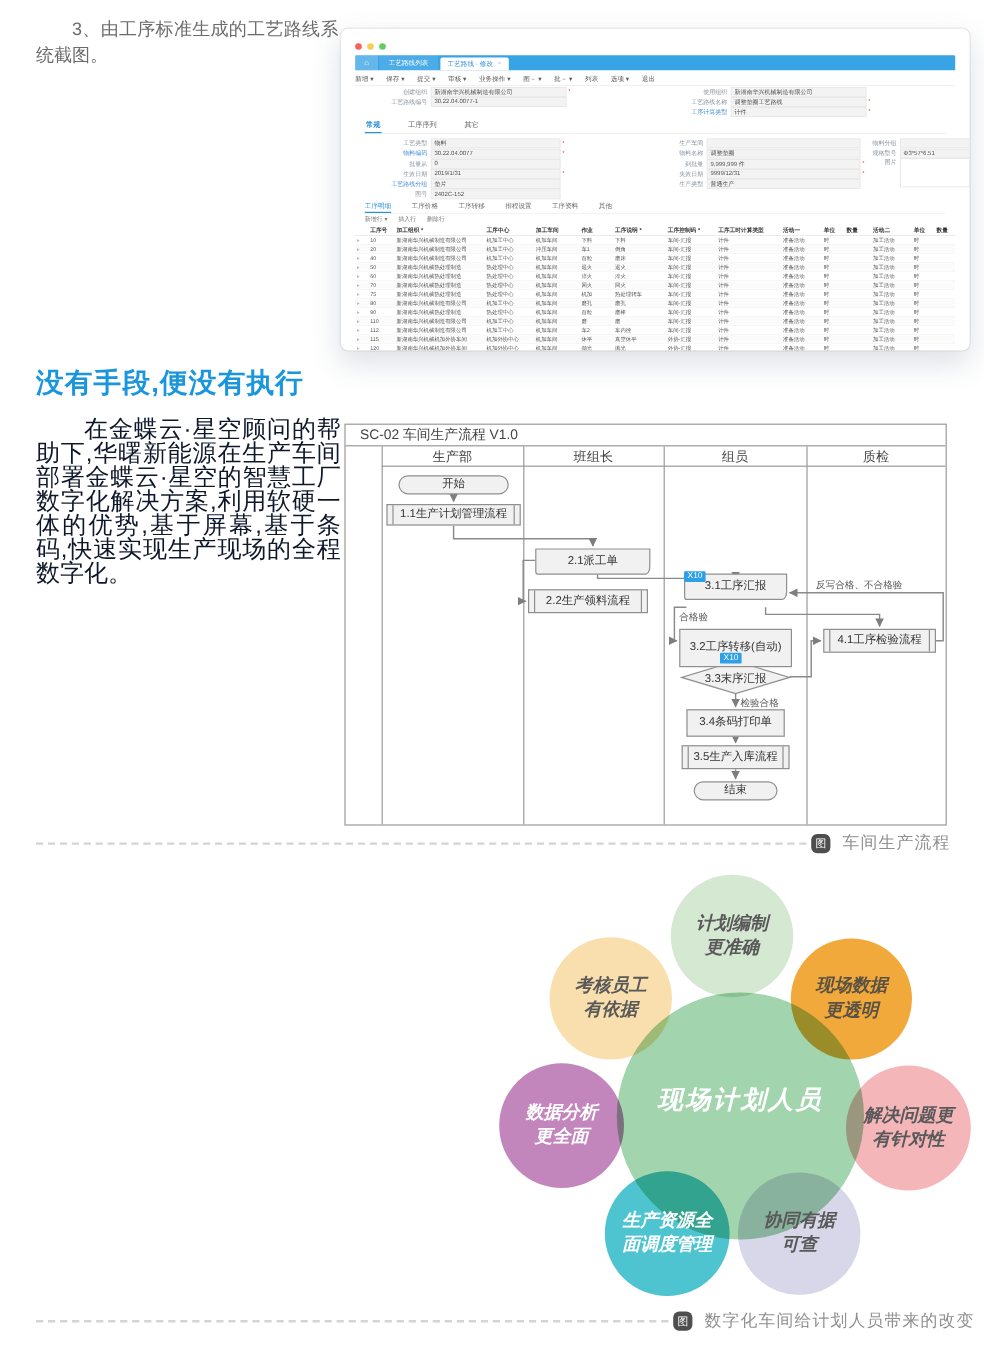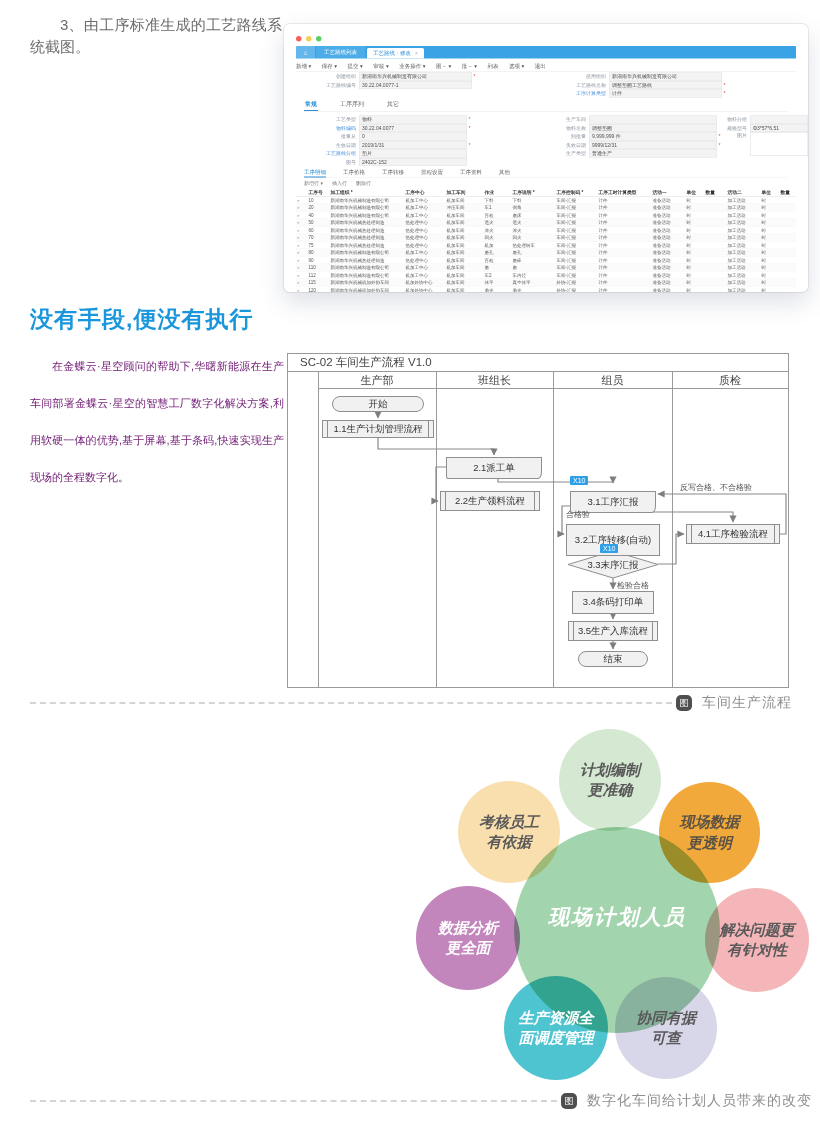--- a/index.html
+++ b/index.html
@@ -3,21 +3,21 @@
 <meta charset="utf-8">
 <style>
   html,body{margin:0;padding:0;background:#fff;}
   body{font-family:"Liberation Sans","DejaVu Sans",sans-serif;color:#595757;}
   .page{position:relative;width:820px;height:1128px;background:#fff;overflow:hidden;}
 
   
   .p-intro{position:absolute;left:30px;top:14px;width:252px;font-size:15px;line-height:22px;text-align:justify;}
   .p-intro p{margin:0;text-indent:2em;color:#6b6b6b;}
   .heading{position:absolute;left:30px;top:304px;font-size:23px;font-weight:bold;color:#1a96dc;letter-spacing:1px;}
-  .p-main{position:absolute;left:30px;top:348px;width:254px;font-size:11px;line-height:37px;text-align:justify;color:#701a75;}
+  .p-main{position:absolute;left:30px;top:348px;width:254px;font-size:20px;line-height:20px;text-align:justify;color:#0f172a;}
   .p-bottom{position:absolute;left:30px;top:737px;width:398px;font-size:15px;line-height:28px;text-align:justify;color:#595757;}
   .p-bottom p{margin:0;text-indent:2em;}
 
   
   .cap{position:absolute;display:flex;align-items:center;}
   .cap .dash{flex:1;border-top:2px dashed #d4d4d4;height:0;}
   .cap .fig-ic{width:16px;height:16px;border-radius:5px;background:#4e4e4e;color:#fff;
     font-size:9px;line-height:16px;text-align:center;margin:0 10px 0 4px;flex:none;}
   .cap .cap-t{font-size:14px;color:#8f8f8f;letter-spacing:1px;white-space:nowrap;}
   .cap1{left:30px;top:694px;width:762px;}
@@ -582,21 +582,21 @@
         <polyline points="350,152 350,158 445,158 445,168" marker-end="url(#arr)"></polyline>
         <polyline points="492,180 498,180 498,140 370,140" marker-end="url(#arr)"></polyline>
         <polygon points="325,197 370,210.5 325,224 280,210.5" fill="#f1f1f1" stroke="#8f8f8f" stroke-width="1"></polygon>
       </g>
     </svg>
 
     <div class="fnode pill" style="left:44px;top:42px;width:92px;height:16px;">开始</div>
     <div class="fnode subp" style="left:34px;top:66px;width:112px;height:18px;">1.1生产计划管理流程</div>
     <div class="fnode doc" style="left:158px;top:103px;width:96px;height:22px;">2.1派工单</div>
     <div class="fnode subp" style="left:152px;top:137px;width:100px;height:20px;">2.2生产领料流程</div>
-    <div class="fnode doc" style="left:282px;top:137px;width:86px;height:22px;">3.1工序汇报</div>
+    <div class="fnode doc" style="left:282px;top:124px;width:86px;height:22px;">3.1工序汇报</div>
     <div class="x10" style="left:282px;top:122px;">X10</div>
     <div class="fnode" style="left:278px;top:170px;width:94px;height:32px;">3.2工序转移(自动)</div>
     <div class="x10" style="left:312px;top:190px;">X10</div>
     <div class="dia-t" style="left:283px;top:205px;width:84px;">3.3末序汇报</div>
     <div class="fnode" style="left:284px;top:237px;width:82px;height:23px;">3.4条码打印单</div>
     <div class="fnode subp" style="left:280px;top:267px;width:90px;height:20px;">3.5生产入库流程</div>
     <div class="fnode pill" style="left:290px;top:297px;width:70px;height:16px;">结束</div>
     <div class="fnode subp" style="left:398px;top:170px;width:94px;height:20px;">4.1工序检验流程</div>
 
     <div class="flbl" style="left:278px;top:155px;">合格验</div>

